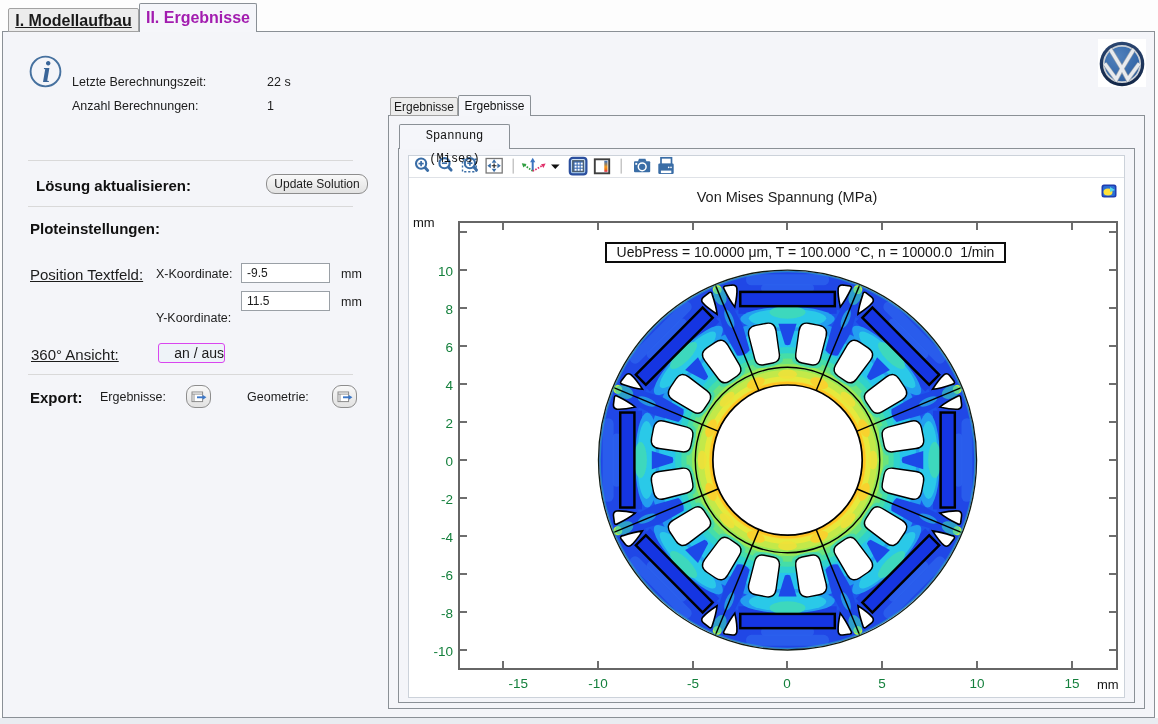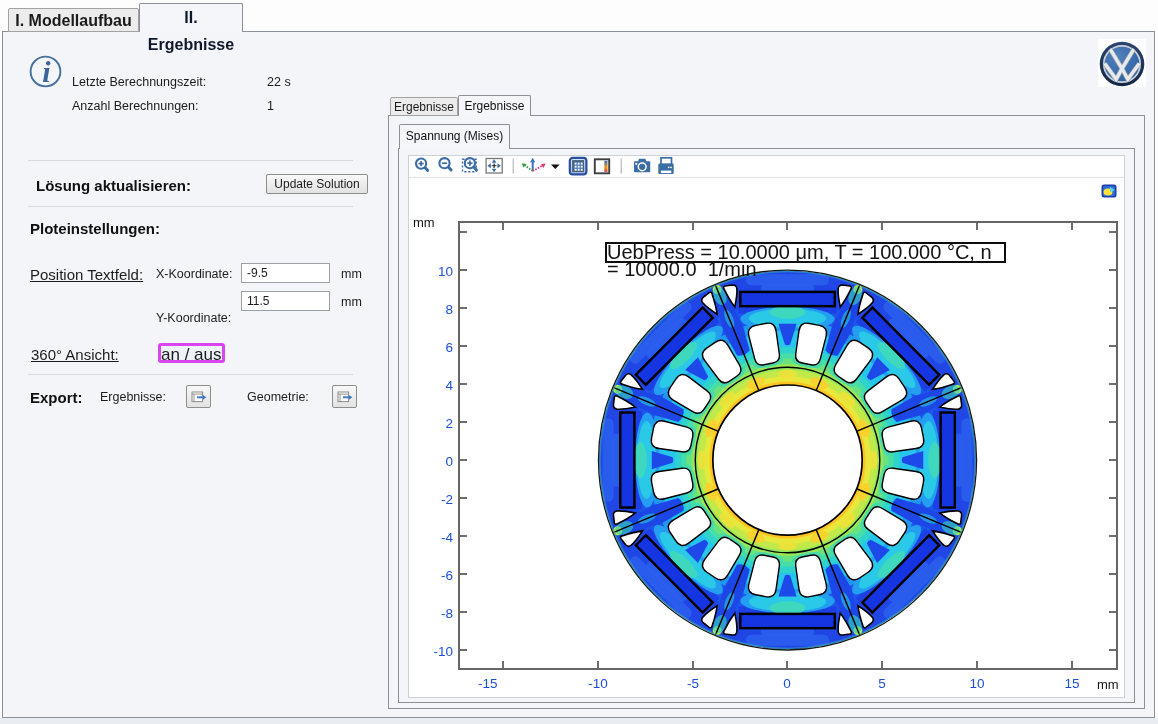--- a/index.html
+++ b/index.html
@@ -1,40 +1,40 @@
 <!DOCTYPE html>
 <html><head>
 <meta charset="utf-8">
 <style>
   * { margin:0; padding:0; box-sizing:border-box; }
   html,body { width:1158px; height:724px; background:#ffffff; font-family:"Liberation Sans", sans-serif; overflow:hidden; }
   .abs { position:absolute; }
   #page { position:relative; width:1158px; height:724px; background:#fdfdfd; }
   #bottomstrip { left:0; top:718px; width:1158px; height:6px; background:#e9ecf1; }
   #mainpanel { left:2px; top:31px; width:1153px; height:687px; background:#f4f5f9; border:1px solid #8a9096; }
-  .tab1 { left:8px; top:8px; width:131px; height:24px; background:#ececec; border:1px solid #a2a2a2; border-radius:2px 2px 0 0; z-index:3; text-align:center; font-weight:bold; font-size:16px; color:#1a1a1a; line-height:23px; }
-  .tab2 { left:139px; top:3px; width:104px; height:29px; background:#f5f6fa; border:1px solid #8a9096; border-bottom:none; border-radius:2px 2px 0 0; z-index:5; text-align:center; font-weight:bold; font-size:16px; color:#0f172a; line-height:27px; }
+  .tab1 { left:8px; top:8px; width:131px; height:24px; background:#ececec; border:1px solid #a2a2a2; border-radius:2px 2px 0 0; z-index:3; text-align:center; font-weight:bold; font-size:16px; color:#1a1a1a; line-height:23px;text-decoration:underline; }
+  .tab2 { left:139px; top:3px; width:118px; height:29px; background:#f5f6fa; border:1px solid #8a9096; border-bottom:none; border-radius:2px 2px 0 0; z-index:5; text-align:center; font-weight:bold; font-size:16px; color:#a21caf; line-height:27px; }
   .lbl { font-size:12.5px; color:#1c1c1c; }
   .bold15 { font-size:15px; font-weight:bold; color:#111; }
   .sep { height:1px; background:#d9d9d9; left:28px; width:325px; }
-  .btn { background:linear-gradient(#f9f9f9,#eeeeee 45%,#e2e2e2); border:1px solid #8d8d8d; border-radius:2px; font-size:12px; color:#1c1c1c; text-align:center; }
+  .btn { background:linear-gradient(#f9f9f9,#eeeeee 45%,#e2e2e2); border:1px solid #8d8d8d; border-radius:9px; font-size:12px; color:#1c1c1c; text-align:center; }
   .inp { background:#fff; border:1px solid #9aa0a6; font-size:12px; color:#1c1c1c; padding-left:5px; line-height:18px; }
   .ulbl { font-size:15px; color:#1c1c1c; text-decoration:underline; }
   
   #outerbox { left:388px; top:115px; width:757px; height:594px; border:1px solid #8a9096; background:#f4f5f9; }
   #rtab1 { left:390px; top:97px; width:68px; height:19px; background:#ececec; border:1px solid #a2a2a2; border-radius:2px 2px 0 0; font-size:12px; color:#1c1c1c; text-align:center; line-height:18px; z-index:3;}
   #rtab2 { left:458px; top:95px; width:73px; height:21px; background:#f5f6fa; border:1px solid #8a9096; border-bottom:none; border-radius:2px 2px 0 0; font-size:12px; color:#111; text-align:center; line-height:20px; z-index:5;}
   #subbox { left:398px; top:148px; width:737px; height:555px; border:1px solid #8a9096; background:#f4f5f9; }
-  #stab { left:399px; top:124px; width:111px; height:25px; background:#f5f6fa; border:1px solid #8a9096; border-bottom:none; border-radius:2px 2px 0 0; font-size:12px; color:#111; text-align:center; line-height:23px; z-index:5; }
+  #stab { left:399px; top:124px; width:111px; height:25px; background:#f5f6fa; border:1px solid #8a9096; border-bottom:none; border-radius:2px 2px 0 0; font-size:12px; color:#111; text-align:center; line-height:23px; z-index:5;font-family:Liberation Mono, monospace; }
   #plotpanel { left:408px; top:155px; width:717px; height:543px; border:1px solid #ccd2da; background:#ffffff; }
   #toolsep { left:409px; top:177px; width:715px; height:1px; background:#dfe2e7; }
   #axes { left:458px; top:221px; width:660px; height:449px; border:2px solid #666666; }
-  .ticklbl { font-size:13.5px; color:#1d4ed8; position:absolute; }
+  .ticklbl { font-size:13.5px; color:#15803d; position:absolute; }
   .mmlbl { font-size:13px; color:#141414; position:absolute; }
-  #parambox { left:605px; top:242px; width:401px; height:21px; background:#fff; border:2px solid #0c0c0c; z-index:6; font-size:20px; color:#141414; line-height:17px; }
+  #parambox { left:605px; top:242px; width:401px; height:21px; background:#fff; border:2px solid #0c0c0c; z-index:6; text-align:center; font-size:14px; color:#141414; line-height:17px; }
 </style>
 </head>
 <body>
 <div id="page">
   <div class="abs" id="mainpanel"></div>
   <div class="abs tab1">I. Modellaufbau</div>
   <div class="abs tab2">II. Ergebnisse</div>
   <div class="abs" id="bottomstrip"></div>
 
   <svg class="abs" style="left:29px;top:55px" width="33" height="33" viewBox="0 0 33 33">
@@ -54,21 +54,21 @@
 
   <div class="abs ulbl" style="left:30px;top:266px">Position Textfeld:</div>
   <div class="abs lbl" style="left:156px;top:267px">X-Koordinate:</div>
   <div class="abs inp" style="left:241px;top:263px;width:89px;height:20px">-9.5</div>
   <div class="abs lbl" style="left:341px;top:267px">mm</div>
   <div class="abs lbl" style="left:156px;top:311px">Y-Koordinate:</div>
   <div class="abs inp" style="left:241px;top:291px;width:89px;height:20px">11.5</div>
   <div class="abs lbl" style="left:341px;top:295px">mm</div>
 
   <div class="abs ulbl" style="left:31px;top:346px">360° Ansicht:</div>
-  <div class="abs" style="left:158px;top:343px;width:67px;height:20px;background:#eef3f8;border:3px solid #d946ef;border-radius:3px;font-size:17px;color:#1c1c1c;text-align:left;line-height:18px">an / aus</div>
+  <div class="abs" style="left:158px;top:343px;width:67px;height:20px;background:#eef3f8;border:1px solid #d946ef;border-radius:3px;font-size:14px;color:#1c1c1c;text-align:right;line-height:18px">an / aus</div>
   <div class="abs sep" style="top:374px"></div>
   <div class="abs bold15" style="left:30px;top:389px">Export:</div>
   <div class="abs lbl" style="left:100px;top:390px">Ergebnisse:</div>
   <div class="abs btn" style="left:186px;top:385px;width:25px;height:23px">
     <svg width="16" height="13" viewBox="0 0 16 13" style="margin-top:5px">
       <rect x="1" y="1" width="10.6" height="9.6" fill="#ffffff" stroke="#8a8a8a" stroke-width="1"></rect>
       <path d="M1 3.1 h10.6 M3 3.1 v7.5" fill="none" stroke="#8a8a8a" stroke-width="0.9"></path>
       <path d="M6 6.3 h6.4" fill="none" stroke="#3c78c8" stroke-width="1.9"></path>
       <path d="M11.8 3.9 l3.6 2.4 -3.6 2.4 z" fill="#3c78c8"></path>
     </svg>
@@ -188,20 +188,21 @@
         <circle cx="232.2" cy="10.8" r="3.9" fill="#3a6da6" stroke="#ffffff" stroke-width="1.5"></circle>
         <rect x="251" y="1.8" width="10.5" height="6.8" fill="#ffffff" stroke="#3a6da6" stroke-width="1.7"></rect>
         <rect x="248.3" y="7.6" width="15.4" height="10.3" rx="1.2" fill="#3a6da6"></rect>
         <rect x="250.9" y="14.6" width="10.4" height="2.5" fill="#ffffff"></rect>
         <circle cx="258.7" cy="11.4" r="0.8" fill="#ffffff"></circle>
         <circle cx="261" cy="11.4" r="0.8" fill="#ffffff"></circle>
       </svg></div>
 
   <div class="abs" id="toolsep"></div>
 
+  <div class="abs" style="left:637px;top:189px;width:300px;text-align:center;font-size:14.5px;color:#1c1c1c">Von Mises Spannung (MPa)</div>
 
   <svg class="abs" style="left:1101px;top:184px" width="16" height="14" viewBox="0 0 16 14">
     <rect x="0.5" y="0.5" width="15" height="13" rx="2.5" fill="#1f3db0"></rect>
     <rect x="2" y="2" width="12" height="10" rx="1.5" fill="#2a6fd4"></rect>
     <ellipse cx="7" cy="8" rx="4.5" ry="3.6" fill="#ffe13a"></ellipse>
     <path d="M9 3 L14 6 L9 8 Z" fill="#57d8e8"></path>
   </svg>
 
   <div class="abs" id="axes"></div>
   <div class="abs" id="parambox">UebPress = 10.0000 μm, T = 100.000 °C, n = 10000.0&nbsp; 1/min</div>
@@ -352,21 +353,21 @@
       <line x1="-3.649" y1="-1.512" x2="-9.193" y2="-3.808" stroke="#000000" stroke-width="0.075"></line>
       <line x1="-1.512" y1="-3.649" x2="-3.808" y2="-9.193" stroke="#000000" stroke-width="0.075"></line>
       <circle r="3.95" fill="#ffffff" stroke="#000000" stroke-width="0.09"></circle>
       <circle r="9.92" fill="none" stroke="#35c8a8" stroke-width="0.08" opacity="0.45"></circle>
       <circle r="10" fill="none" stroke="#101c14" stroke-width="0.07"></circle>
     </svg>
 
   <div class="abs" id="ticks">
       <div class="abs" style="left:502px;top:661px;width:2px;height:7px;background:#6e6e6e"></div>
   <div class="abs" style="left:502px;top:223px;width:2px;height:7px;background:#6e6e6e"></div>
-  <div class="ticklbl" style="left:478px;top:676px;width:50px;text-align:left">-15</div>
+  <div class="ticklbl" style="left:478px;top:676px;width:50px;text-align:right">-15</div>
   <div class="abs" style="left:597px;top:661px;width:2px;height:7px;background:#6e6e6e"></div>
   <div class="abs" style="left:597px;top:223px;width:2px;height:7px;background:#6e6e6e"></div>
   <div class="ticklbl" style="left:573px;top:676px;width:50px;text-align:center">-10</div>
   <div class="abs" style="left:692px;top:661px;width:2px;height:7px;background:#6e6e6e"></div>
   <div class="abs" style="left:692px;top:223px;width:2px;height:7px;background:#6e6e6e"></div>
   <div class="ticklbl" style="left:668px;top:676px;width:50px;text-align:center">-5</div>
   <div class="abs" style="left:786px;top:661px;width:2px;height:7px;background:#6e6e6e"></div>
   <div class="abs" style="left:786px;top:223px;width:2px;height:7px;background:#6e6e6e"></div>
   <div class="ticklbl" style="left:762px;top:676px;width:50px;text-align:center">0</div>
   <div class="abs" style="left:881px;top:661px;width:2px;height:7px;background:#6e6e6e"></div>

